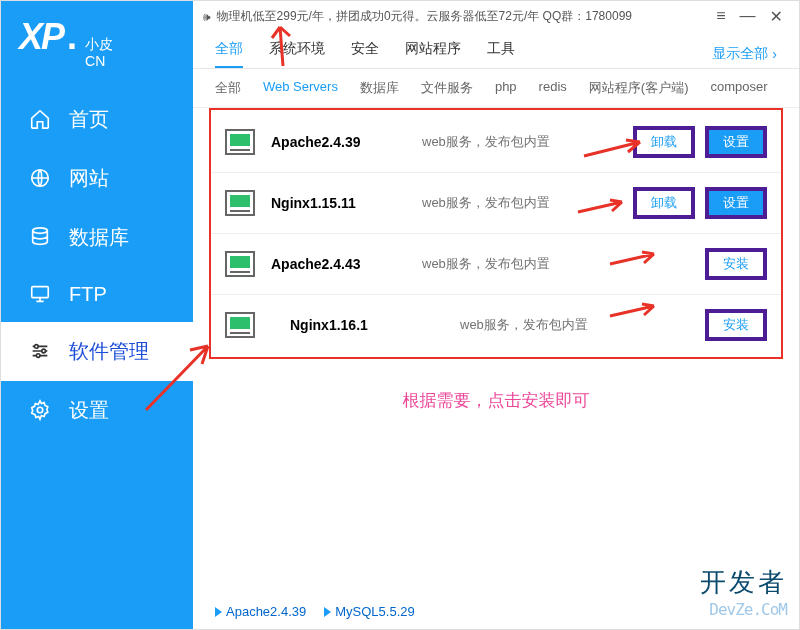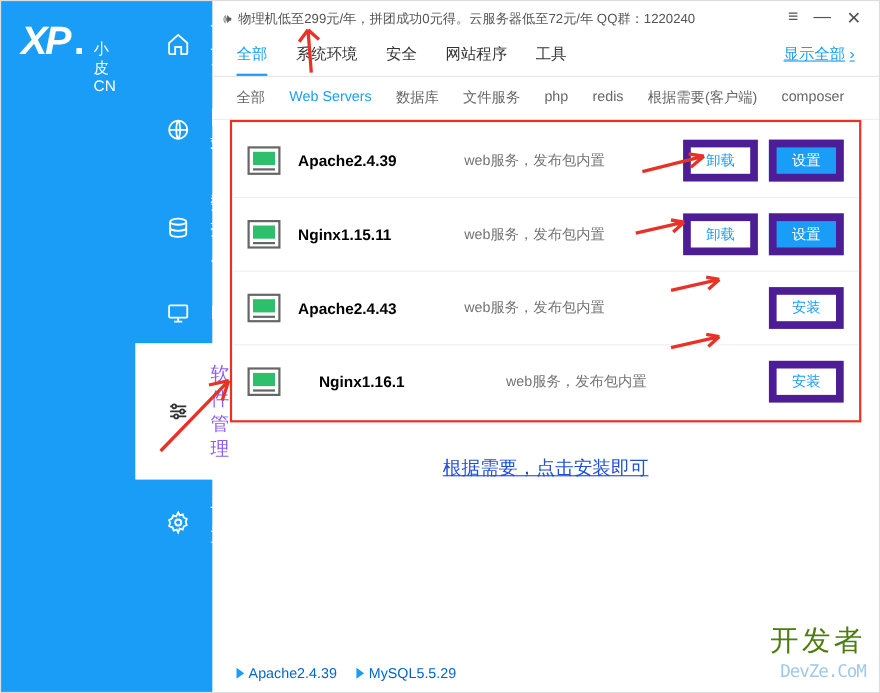--- a/index.html
+++ b/index.html
@@ -1,54 +1,54 @@
 <!DOCTYPE html>
 <html><head>
 <meta charset="utf-8">
 <style>
 * { margin:0; padding:0; box-sizing:border-box; font-family:"Microsoft YaHei",Arial,sans-serif; }
 body { width:800px; height:630px; background:#fff; position:relative; overflow:hidden; }
 .app { display:flex; width:100%; height:100%; border:1px solid #ddd; }
-.sidebar { width:192px; background:#1a9df6; color:#fff; display:flex; }
+.sidebar { width:192px; background:#1a9df6; color:#fff; display:flex; flex-direction:column; }
 .logo { padding:15px 18px 20px; display:flex; align-items:baseline; gap:4px; }
 .logo-main { font-size:36px; font-weight:bold; font-style:italic; letter-spacing:-2px; }
 .logo-dot { font-size:36px; font-weight:bold; }
 .logo-right { display:flex; flex-direction:column; font-size:14px; line-height:1.2; margin-left:4px; }
 .nav { display:flex; flex-direction:column; }
-.nav-item { display:flex; align-items:center; gap:18px; padding:16px 28px; font-size:17px; cursor:pointer; }
-.nav-item.active { background:#fff; color:#8b5cf6; }
+.nav-item { display:flex; align-items:center; gap:18px; padding:16px 28px; font-size:20px; cursor:pointer; }
+.nav-item.active { background:#fff; color:#1d4ed8; }
 .nav-item svg { width:22px; height:22px; flex-shrink:0; }
 .main { flex:1; display:flex; flex-direction:column; position:relative; }
 .topbar { display:flex; align-items:center; padding:6px 10px; font-size:12px; color:#555; }
 .sound-icon { margin-right:6px; }
 .win-controls { margin-left:auto; display:flex; gap:14px; font-size:16px; color:#555; padding-right:6px; }
 .tabs { display:flex; gap:26px; padding:8px 22px 0; border-bottom:1px solid #e6e6e6; font-size:14px; }
 .tab { padding-bottom:8px; cursor:pointer; color:#333; }
 .tab.active { color:#1a9df6; border-bottom:2px solid #1a9df6; }
-.tabs .right { margin-left:auto; color:#1a9df6; display:flex; gap:4px;text-decoration:underline; }
+.tabs .right { margin-left:auto; color:#1a9df6; display:flex; align-items:center; gap:4px; }
 .subtabs { display:flex; gap:22px; padding:10px 22px; font-size:13px; color:#666; border-bottom:1px solid #eee; }
 .subtab { cursor:pointer; white-space:nowrap; }
 .subtab.active { color:#1a9df6; }
 .list-wrap { margin:0 16px; border:2px solid #e83228; padding:2px 0; }
 .row { display:flex; align-items:center; padding:14px 14px; border-bottom:1px solid #eee; gap:16px; }
 .row:last-child { border-bottom:none;gap:35px; }
 .icon-box { width:30px; height:26px; border:2px solid #666; position:relative; flex-shrink:0; }
 .icon-box::after { content:""; position:absolute; top:3px; left:3px; right:3px; bottom:7px; background:#2dbf6c; }
 .icon-box::before { content:""; position:absolute; bottom:2px; left:3px; right:3px; height:2px; background:#666; }
 .name { font-weight:bold; font-size:14px; width:135px; }
 .desc { font-size:13px; color:#737373; flex:1; }
 .btns { display:flex; gap:10px; align-items:center; }
-.btn { font-size:13px; padding:3px 14px; cursor:pointer; border:7px solid #4c1d95; background:#fff; color:#1a9df6; }
+.btn { font-size:13px; padding:3px 14px; cursor:pointer; border:4px solid #4c1d95; background:#fff; color:#1a9df6; }
 .btn.primary { background:#1a9df6; color:#fff; }
-.note { text-align:center; padding:30px 0 10px; font-size:17px; color:#1d4ed8;text-decoration:underline; }
+.note { text-align:center; padding:30px 0 10px; font-size:17px; color:#ec4899; }
 .status { position:absolute; bottom:10px; left:22px; display:flex; gap:18px; font-size:13px; }
 .status-item { display:flex; align-items:center; gap:4px; color:#0066cc; }
 .tri { width:0; height:0; border-top:5px solid transparent; border-bottom:5px solid transparent; border-left:7px solid #1a9df6; }
 .watermark { position:absolute; right:12px; bottom:10px; text-align:right; }
-.wm1 { font-size:26px; color:#4d7c0f; letter-spacing:3px; font-weight:300; }
+.wm1 { font-size:26px; color:#0c4a6e; letter-spacing:3px; font-weight:300; }
 .wm2 { font-size:16px; color:#a0c8e8; font-family:monospace; letter-spacing:-1px; }
 .arrow { position:absolute; pointer-events:none; }
 </style>
 </head>
 <body>
 
 <div class="app">
   <div class="sidebar">
     <div class="logo">
       <span class="logo-main">XP</span>
@@ -101,21 +101,21 @@
             <path d="M12 2l1.5 3 3-1 1 3 3 1.5-1 3 1 3-3 1.5-1 3-3-1L12 22l-1.5-3-3 1-1-3L3 15.5l1-3-1-3L6 8l1-3 3 1L12 2z"></path>
           </svg>
         <span>设置</span>
       </div>
     </div>
   </div>
 
   <div class="main">
     <div class="topbar">
       <span class="sound-icon">🕪</span>
-      <span>物理机低至299元/年，拼团成功0元得。云服务器低至72元/年  QQ群：1220240</span>
+      <span>物理机低至299元/年，拼团成功0元得。云服务器低至72元/年  QQ群：1780099</span>
       <div class="win-controls">
         <span>≡</span>
         <span>—</span>
         <span>✕</span>
       </div>
     </div>
 
     <div class="tabs">
       <span class="tab active">全部</span>
       <span class="tab">系统环境</span>
@@ -128,21 +128,21 @@
       </span>
     </div>
 
     <div class="subtabs">
       <span class="subtab">全部</span>
       <span class="subtab active">Web Servers</span>
       <span class="subtab">数据库</span>
       <span class="subtab">文件服务</span>
       <span class="subtab">php</span>
       <span class="subtab">redis</span>
-      <span class="subtab">根据需要(客户端)</span>
+      <span class="subtab">网站程序(客户端)</span>
       <span class="subtab">composer</span>
     </div>
 
     <div class="list-wrap">
       <div class="row">
         <div class="icon-box"></div>
         <div class="name">Apache2.4.39</div>
         <div class="desc">web服务，发布包内置</div>
         <div class="btns">
           <button class="btn">卸载</button>

